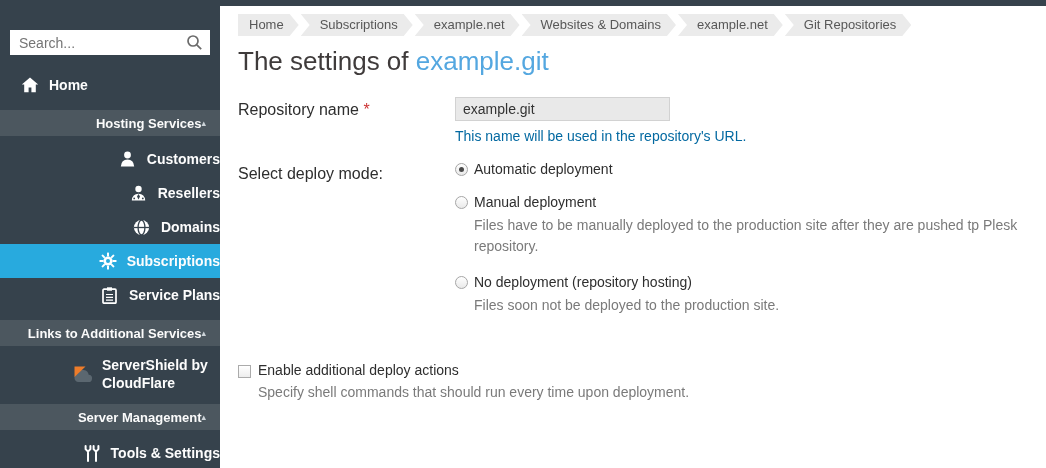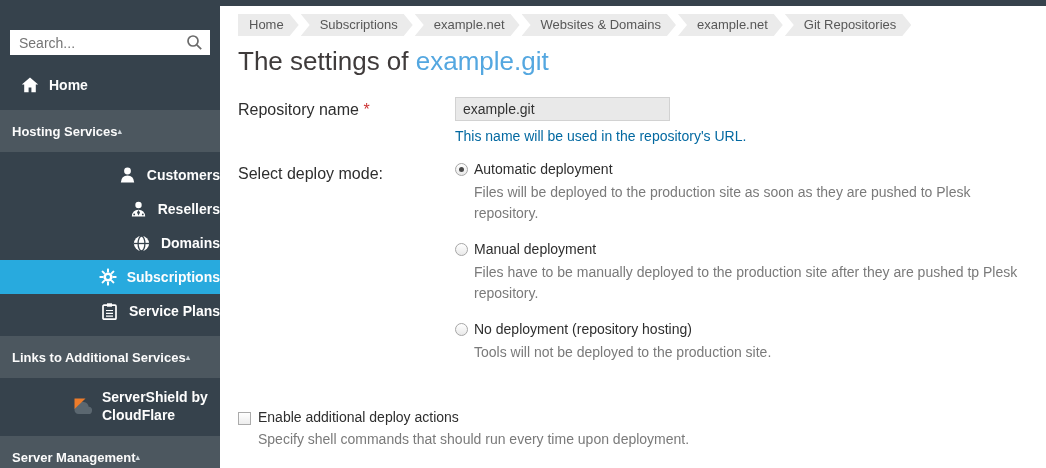--- a/index.html
+++ b/index.html
@@ -25,22 +25,22 @@
     display:flex; align-items:center; min-height:34px; padding-left:20px;
     font-size:14px; font-weight:600; color:#fdfdfd; cursor:pointer;
   }
   .side-item.sub { padding-left:32px;justify-content:flex-end; }
   .side-item.selected { background:#28aade; }
   .side-item .ico { width:20px; height:18px; margin-right:9px; display:flex; align-items:center; justify-content:center; flex:none; }
   .side-item .lbl { line-height:18px; }
   .side-item.two-line { padding-top:4px; padding-bottom:4px; }
   .side-item.two-line .lbl { max-width:118px; }
   .side-section {
-    display:flex; align-items:center; justify-content:flex-start;
-    height:42px; margin:8px 0 6px 0; padding:0 14px 0 12px;
+    display:flex; align-items:center; justify-content:flex-end;
+    height:26px; margin:8px 0 6px 0; padding:0 14px 0 12px;
     background:#4c575f; font-size:13px; font-weight:700; color:#fbfbfb; cursor:pointer;
   }
   .arrow { font-size:9px; color:#ccd3d8; line-height:1; }
 
   
   .main { flex:1; padding:12px 18px 0 18px; }
   .breadcrumbs { display:flex; margin:2px 0 10px 0; }
   .crumb {
     background:#ebebeb; color:#575757; font-size:13px; height:22px; line-height:22px;
     padding:0 15px 0 19px; margin-right:2px; cursor:pointer; white-space:nowrap;
@@ -247,37 +247,36 @@
 
     <div class="form-row">
       <div class="form-label">Select deploy mode:</div>
       <div>
 
         <div class="option">
           <div class="opt-line">
             <span class="radio checked"></span>
             <span class="opt-label">Automatic deployment</span>
           </div>
-          <div class="opt-desc">Files will be deployed to the production site as soon as they are pushed to Plesk repository.</div>
         </div>
 
         <div class="option">
           <div class="opt-line">
             <span class="radio"></span>
             <span class="opt-label">Manual deployment</span>
           </div>
           <div class="opt-desc">Files have to be manually deployed to the production site after they are pushed tp Plesk repository.</div>
         </div>
 
         <div class="option">
           <div class="opt-line">
             <span class="radio"></span>
             <span class="opt-label">No deployment (repository hosting)</span>
           </div>
-          <div class="opt-desc">Tools will not be deployed to the production site.</div>
+          <div class="opt-desc">Files soon not be deployed to the production site.</div>
         </div>
 
       </div>
     </div>
 
     <div class="check-section">
       <div class="check-line">
         <span class="checkbox"></span>
         <span class="opt-label">Enable additional deploy actions</span>
       </div>

